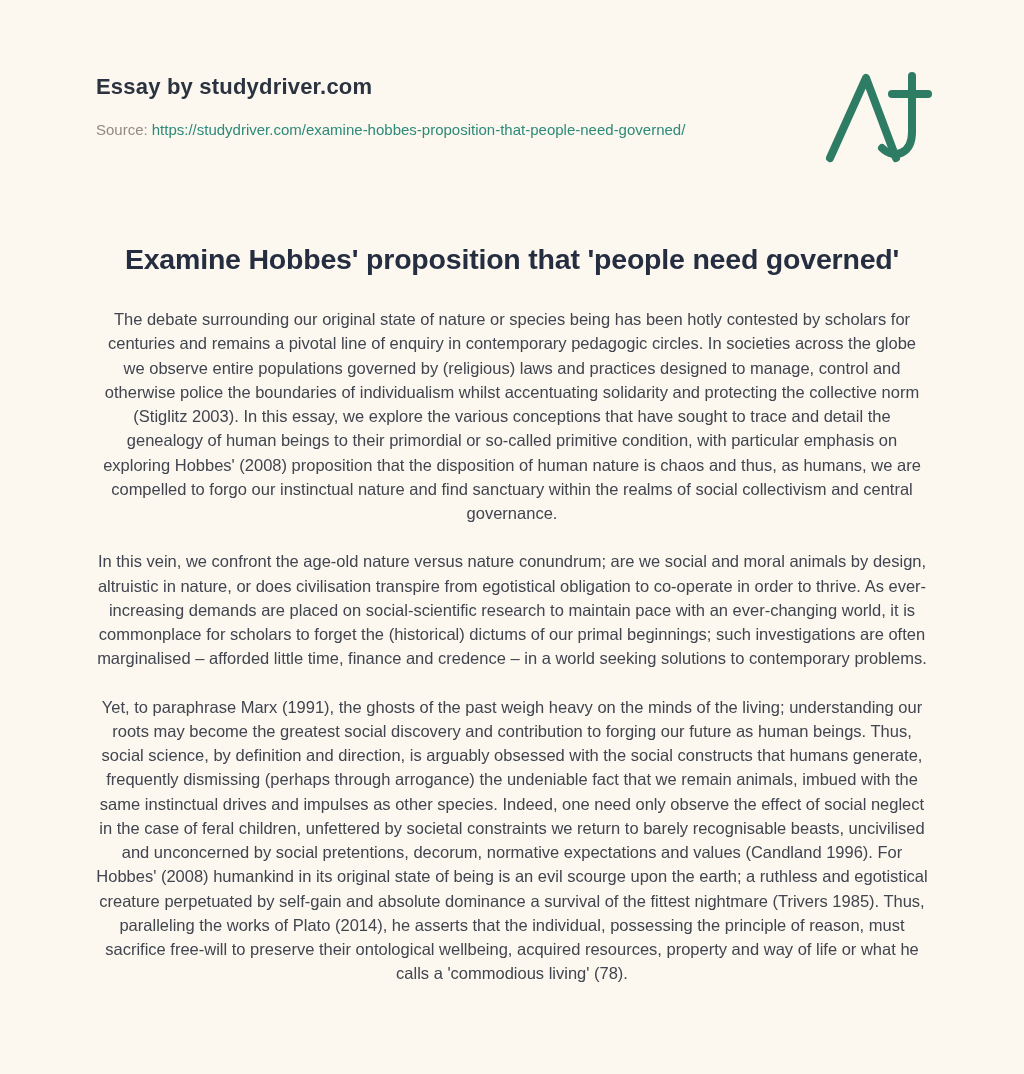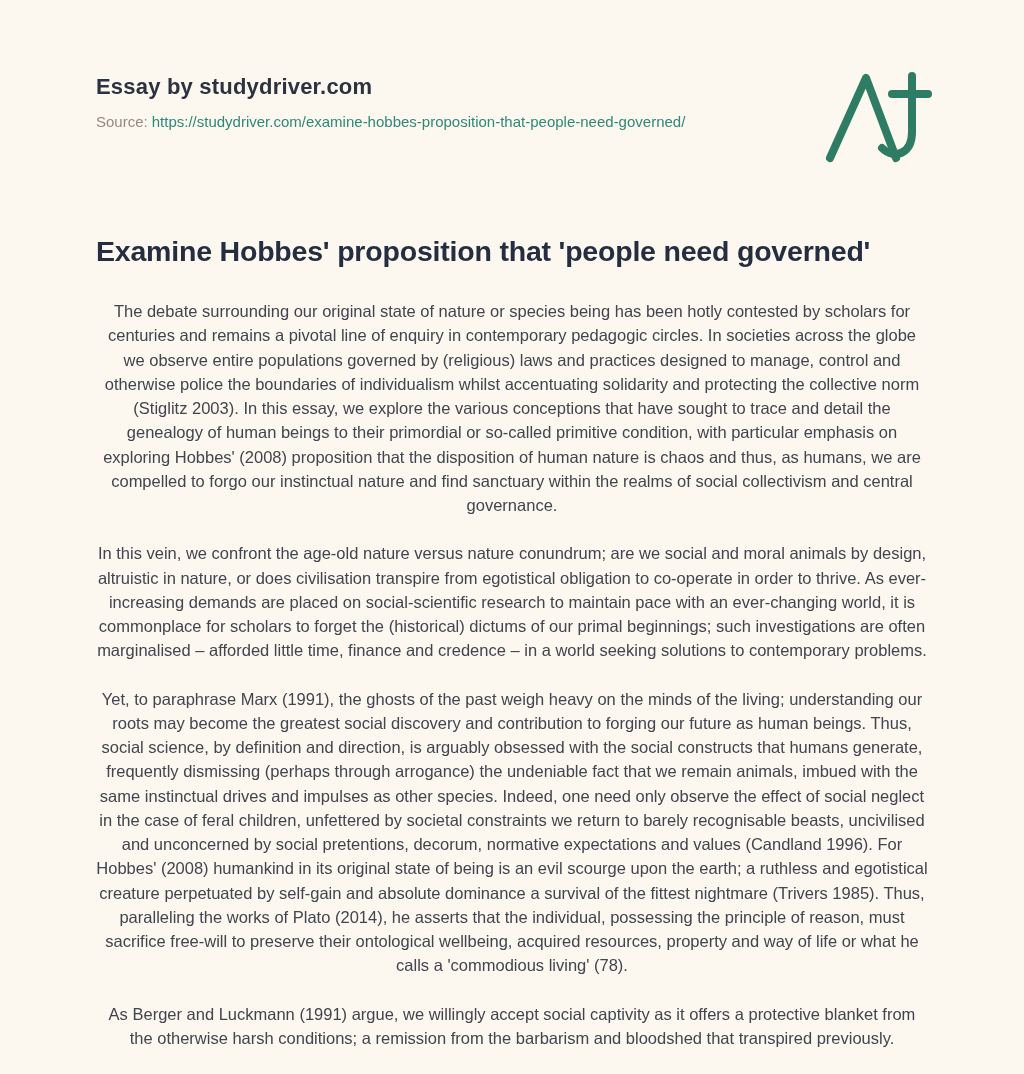--- a/index.html
+++ b/index.html
@@ -17,21 +17,21 @@
     padding: 74px 96px 12px 96px;
     background: #fcf7ef;
   }
   .byline {
     font-size: 22px;
     font-weight: 600;
     color: #2c3340;
     letter-spacing: 0.2px;
   }
   .source-line {
-    margin-top: 12px;
+    margin-top: 20px;
     font-size: 15px;
     line-height: 1.3;
   }
   .source-label {
     color: #918b80;
     margin-right: 4px;
   }
   .source-link {
     color: #2c8a78;
     text-decoration: none;
@@ -44,20 +44,21 @@
     width: 110px;
     height: 94px;
   }
   .essay-title {
     margin-top: 102px;
     font-size: 28.5px;
     font-weight: 700;
     color: #252d41;
     letter-spacing: -0.2px;
     line-height: 1.25;
+    text-align: center;
   }
   .essay-body {
     margin-top: 30px;
   }
   .essay-body p {
     font-size: 16.5px;
     line-height: 1.47;
     color: #40454f;
     margin: 0 0 24px 0;
     text-align: center;
@@ -81,16 +82,15 @@
       <path d="M68 24 L104 24"></path>
     </g>
   </svg>
 
   <h1 class="essay-title">Examine Hobbes' proposition that 'people need governed'</h1>
 
   <div class="essay-body">
     <p>The debate surrounding our original state of nature or species being has been hotly contested by scholars for centuries and remains a pivotal line of enquiry in contemporary pedagogic circles. In societies across the globe we observe entire populations governed by (religious) laws and practices designed to manage, control and otherwise police the boundaries of individualism whilst accentuating solidarity and protecting the collective norm (Stiglitz 2003). In this essay, we explore the various conceptions that have sought to trace and detail the genealogy of human beings to their primordial or so-called primitive condition, with particular emphasis on exploring Hobbes' (2008) proposition that the disposition of human nature is chaos and thus, as humans, we are compelled to forgo our instinctual nature and find sanctuary within the realms of social collectivism and central governance.</p>
     <p>In this vein, we confront the age-old nature versus nature conundrum; are we social and moral animals by design, altruistic in nature, or does civilisation transpire from egotistical obligation to co-operate in order to thrive. As ever-increasing demands are placed on social-scientific research to maintain pace with an ever-changing world, it is commonplace for scholars to forget the (historical) dictums of our primal beginnings; such investigations are often marginalised – afforded little time, finance and credence – in a world seeking solutions to contemporary problems.</p>
     <p>Yet, to paraphrase Marx (1991), the ghosts of the past weigh heavy on the minds of the living; understanding our roots may become the greatest social discovery and contribution to forging our future as human beings. Thus, social science, by definition and direction, is arguably obsessed with the social constructs that humans generate, frequently dismissing (perhaps through arrogance) the undeniable fact that we remain animals, imbued with the same instinctual drives and impulses as other species. Indeed, one need only observe the effect of social neglect in the case of feral children, unfettered by societal constraints we return to barely recognisable beasts, uncivilised and unconcerned by social pretentions, decorum, normative expectations and values (Candland 1996). For Hobbes' (2008) humankind in its original state of being is an evil scourge upon the earth; a ruthless and egotistical creature perpetuated by self-gain and absolute dominance a survival of the fittest nightmare (Trivers 1985). Thus, paralleling the works of Plato (2014), he asserts that the individual, possessing the principle of reason, must sacrifice free-will to preserve their ontological wellbeing, acquired resources, property and way of life or what he calls a 'commodious living' (78).</p>
-    <p>As Berger and Luckmann (1991) argue, we willingly accept social captivity as it offers a protective blanket from the otherwise harsh conditions; a remission from the barbarism and bloodshed that transpired previously.</p>
   </div>
 
 </div>
 
 </body></html>

